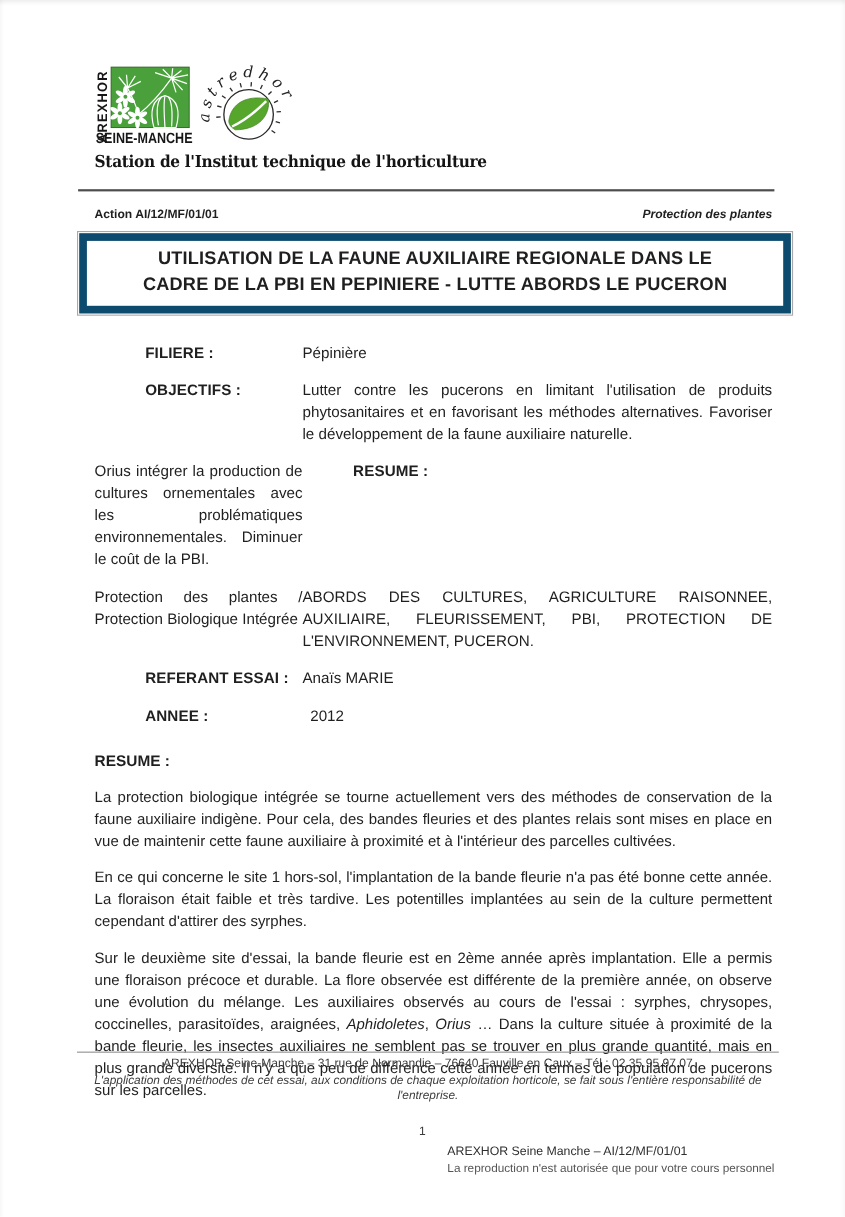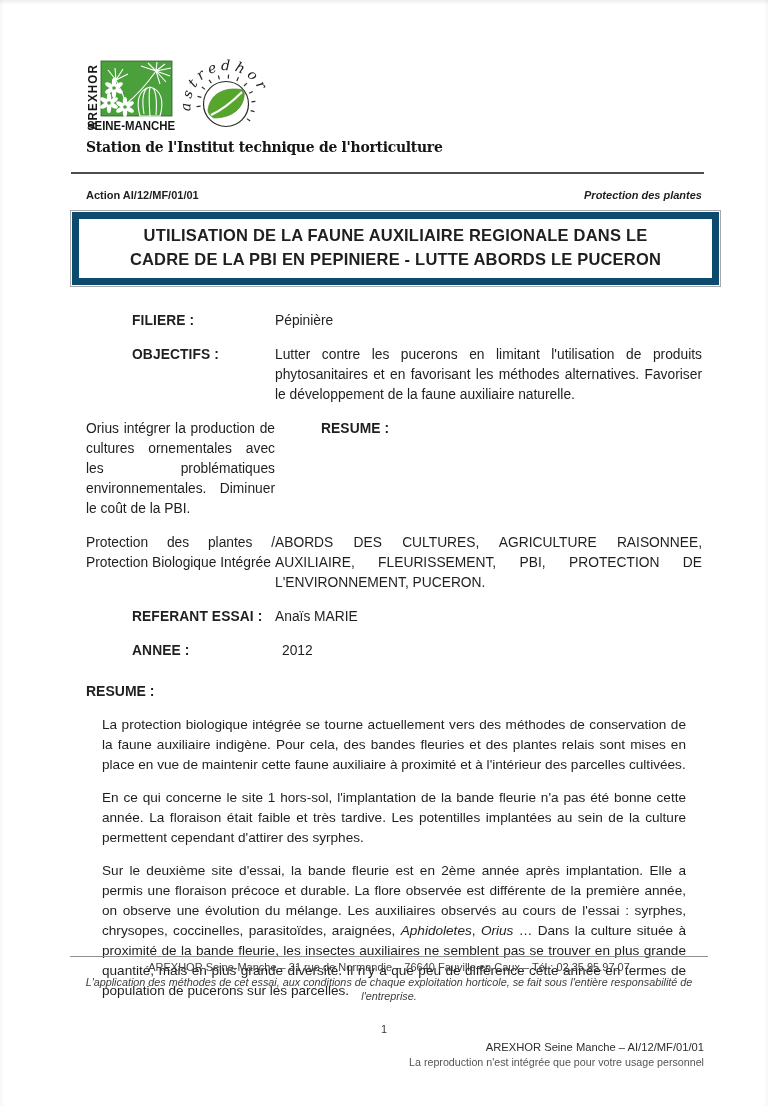--- a/index.html
+++ b/index.html
@@ -32,31 +32,31 @@
   }
 
   
   .fields{display:grid;grid-template-columns:189px 1fr;row-gap:14px;margin-top:26px;font-size:13.8px;line-height:20px;}
   .f-label{font-weight:bold;letter-spacing:.1px;padding-left:46px;}
   .f-value{text-align:justify;}
   .f-value.indent{padding-left:7px;}
 
   
   .resume-heading{margin:22px 0 16px;font-size:14px;font-weight:bold;}
-  .resume p{margin:13px 16px 0;font-size:13.6px;line-height:20px;text-align:justify;}
+  .resume p{margin:13px 0 0;font-size:13.6px;line-height:20px;text-align:justify;}
   .it{font-style:italic;}
 
   
   .footer{position:absolute;left:70px;right:60px;top:956px;text-align:center;color:#3c3c3c;}
   .footer-rule{border:0;border-top:1px solid #8f8f8f;margin:0 0 3px 0;}
   .footer-address{font-size:11px;line-height:14px;}
   .footer-disclaimer{font-size:10.8px;font-style:italic;line-height:14px;margin-top:1px;text-align:center;}
 
   .page-number{position:absolute;top:1023px;left:0;width:100%;text-align:center;font-size:11px;color:#3c3c3c;}
-  .bottom-right{position:absolute;top:1040px;right:64px;text-align:right;line-height:14.5px;}
+  .bottom-right{position:absolute;top:1040px;right:64px;line-height:14.5px;}
   .doc-ref{font-size:11.2px;color:#2e2e2e;}
   .usage-notice{font-size:10.7px;color:#555;}
 </style>
 </head>
 <body>
 
 <div class="sheet">
   <div class="main">
 
     <div class="logo-row">
@@ -176,15 +176,15 @@
   <div class="footer">
     <hr class="footer-rule">
     <div class="footer-address">AREXHOR Seine-Manche – 31 rue de Normandie – 76640 Fauville en Caux – Tél : 02.35.95.97.07</div>
     <div class="footer-disclaimer">L'application des méthodes de cet essai, aux conditions de chaque exploitation horticole, se fait sous l'entière responsabilité de l'entreprise.</div>
   </div>
 
   <div class="page-number">1</div>
 
   <div class="bottom-right">
     <div class="doc-ref">AREXHOR Seine Manche – AI/12/MF/01/01</div>
-    <div class="usage-notice">La reproduction n'est intégrée que pour votre usage personnel</div>
+    <div class="usage-notice">La reproduction n'est autorisée que pour votre cours personnel</div>
   </div>
 </div>
 
 </body></html>

